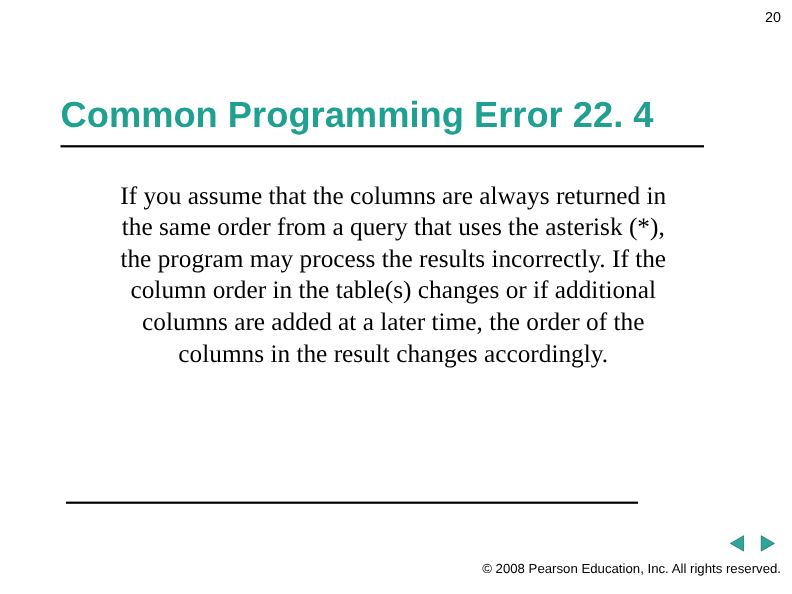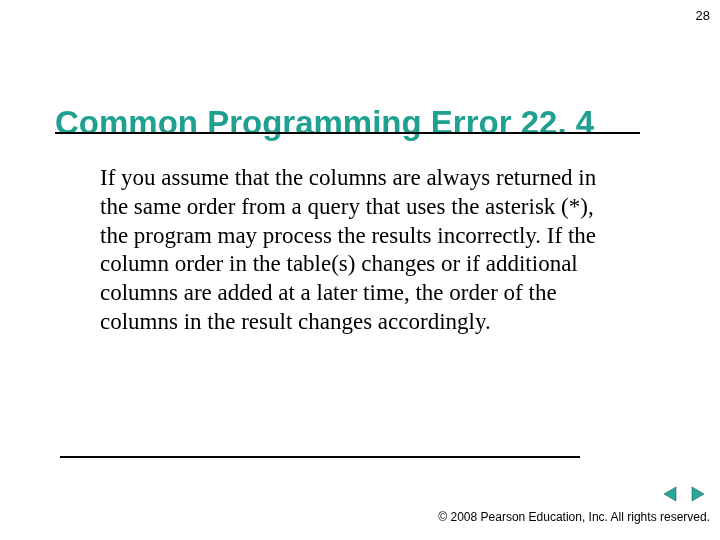--- a/index.html
+++ b/index.html
@@ -13,21 +13,21 @@
   }
   .page-number {
     position: absolute;
     top: 8px;
     right: 10px;
     font-size: 13px;
     color: #000;
   }
   .title {
     position: absolute;
-    top: 104px;
+    top: 85px;
     left: 55px;
     right: 55px;
     font-size: 33px;
     font-weight: bold;
     color: #1fa090;
     font-family: Arial, Helvetica, sans-serif;
     padding-bottom: 6px;
   }
   .title-underline {
     position: absolute;
@@ -39,20 +39,21 @@
   }
   .body-text {
     position: absolute;
     top: 164px;
     left: 100px;
     width: 515px;
     font-family: "Times New Roman", Times, serif;
     font-size: 23px;
     line-height: 1.25;
     color: #000;
+    text-align: center;
   }
   .bottom-line {
     position: absolute;
     top: 456px;
     left: 60px;
     width: 520px;
     height: 2px;
     background: #000;
   }
   .copyright {
@@ -68,21 +69,21 @@
     bottom: 38px;
     right: 14px;
     display: flex;
     gap: 8px;
   }
   .nav svg { display: block; }
 </style>
 </head>
 <body>
 
-<div class="page-number">28</div>
+<div class="page-number">20</div>
 
 <div class="title">Common Programming Error 22. 4</div>
 <div class="title-underline"></div>
 
 <div class="body-text">If you assume that the columns are always returned in the same order from a query that uses the asterisk (*), the program may process the results incorrectly. If the column order in the table(s) changes or if additional columns are added at a later time, the order of the columns in the result changes accordingly.</div>
 
 <div class="bottom-line"></div>
 
 <div class="nav">
   <span>

